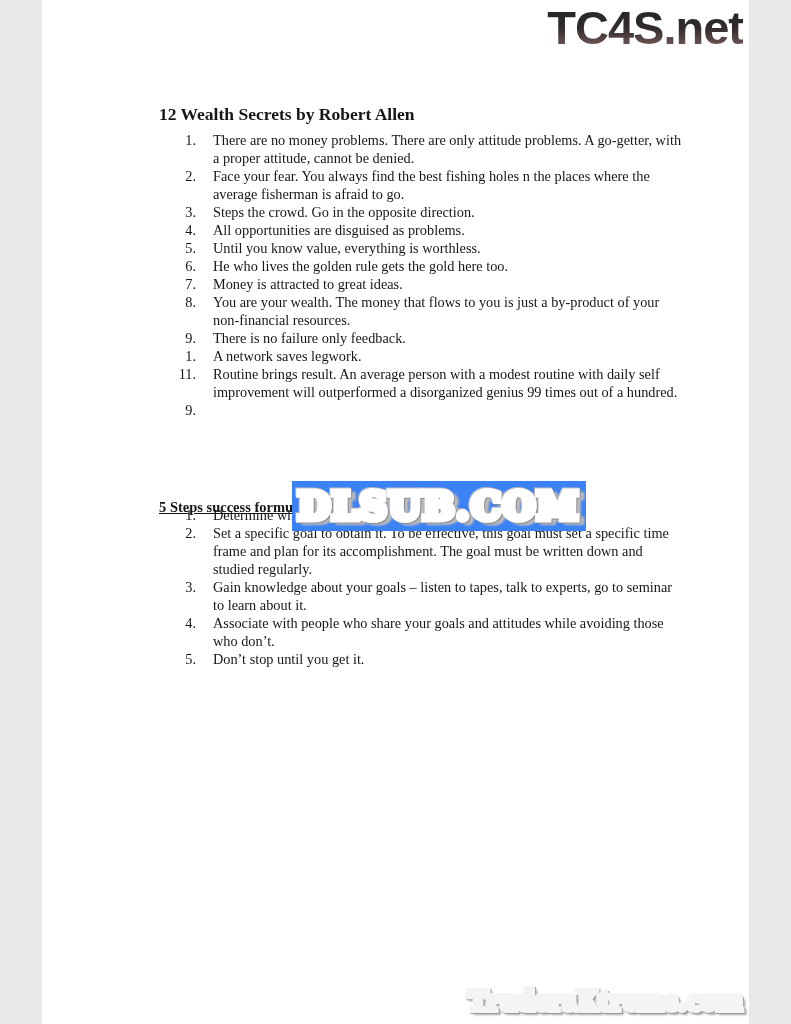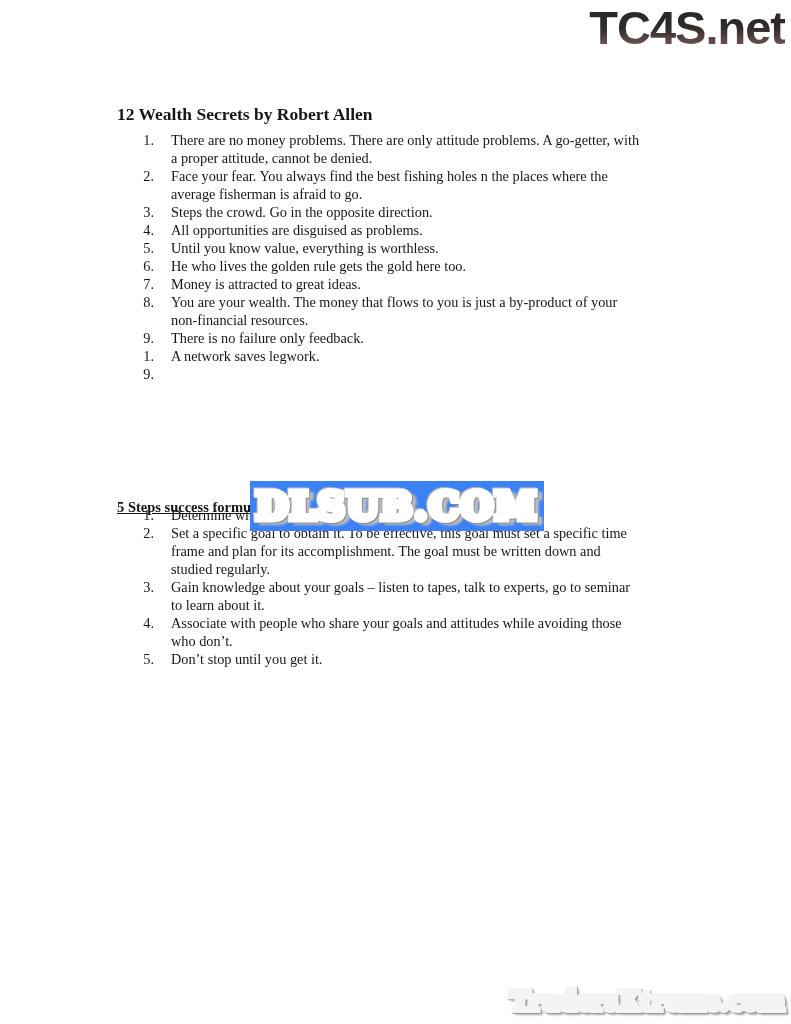--- a/index.html
+++ b/index.html
@@ -1,18 +1,18 @@
 <!DOCTYPE html>
 <html><head>
 <meta charset="utf-8">
 <style>
   html,body{margin:0;padding:0;background:#e9e9e9;}
   .page{
     position:relative;
-    width:791px;height:1024px;
+    width:707px;height:1024px;
     margin:0 auto;
     background:#ffffff;
     overflow:hidden;
     font-family:"Liberation Serif", serif;
     color:#161616;
   }
 
   
   .layered{display:grid;}
   .layered > span{grid-area:1/1;white-space:nowrap;}
@@ -161,20 +161,25 @@
       </li>
     <li>
         <span class="num">9.</span>
         <span class="txt">There is no failure only feedback.</span>
       </li>
     <li>
         <span class="num">1.</span>
         <span class="txt">A network saves legwork.</span>
       </li>
     <li>
+        <span class="num">11.</span>
+        <span class="txt">Routine brings result. An average person with a modest routine with daily self
+improvement will outperformed a disorganized genius 99 times out of a hundred.</span>
+      </li>
+    <li>
         <span class="num">9.</span>
         <span class="txt"></span>
       </li>
   </ol>
 
   <h2 class="steps-heading">5 Steps success formula</h2>
 
   <ol class="doc-list list-steps">
     <li>
         <span class="num">1.</span>

